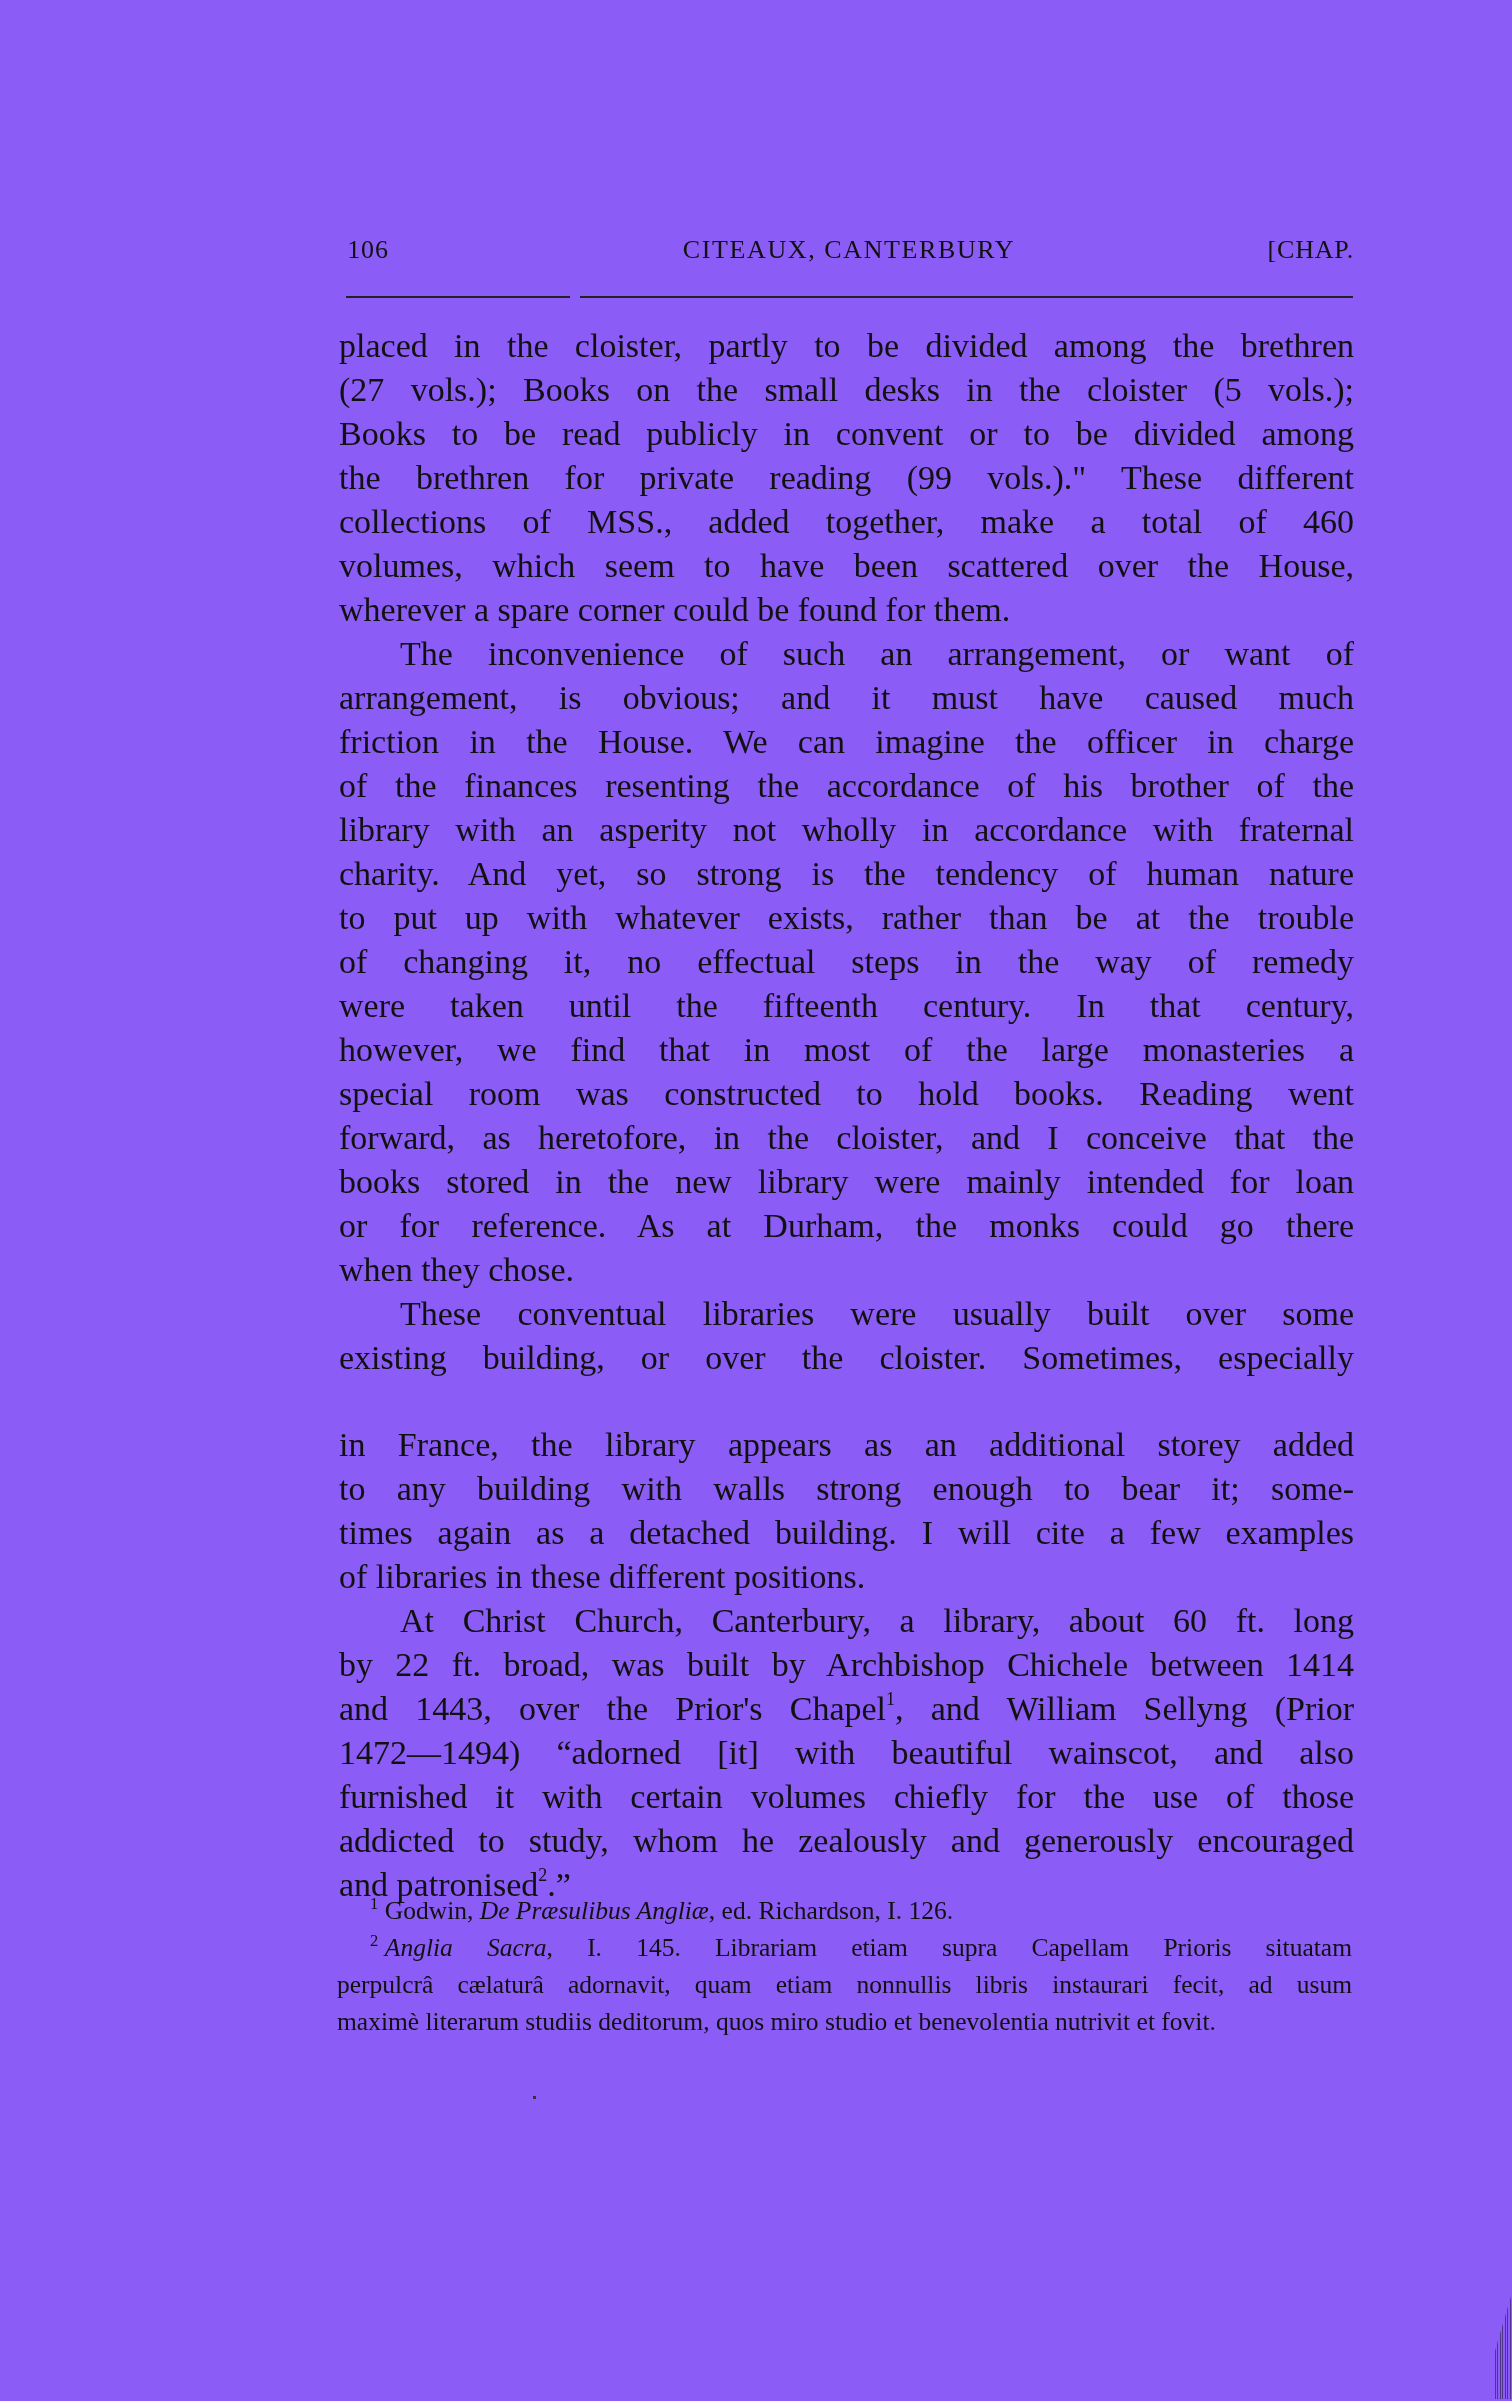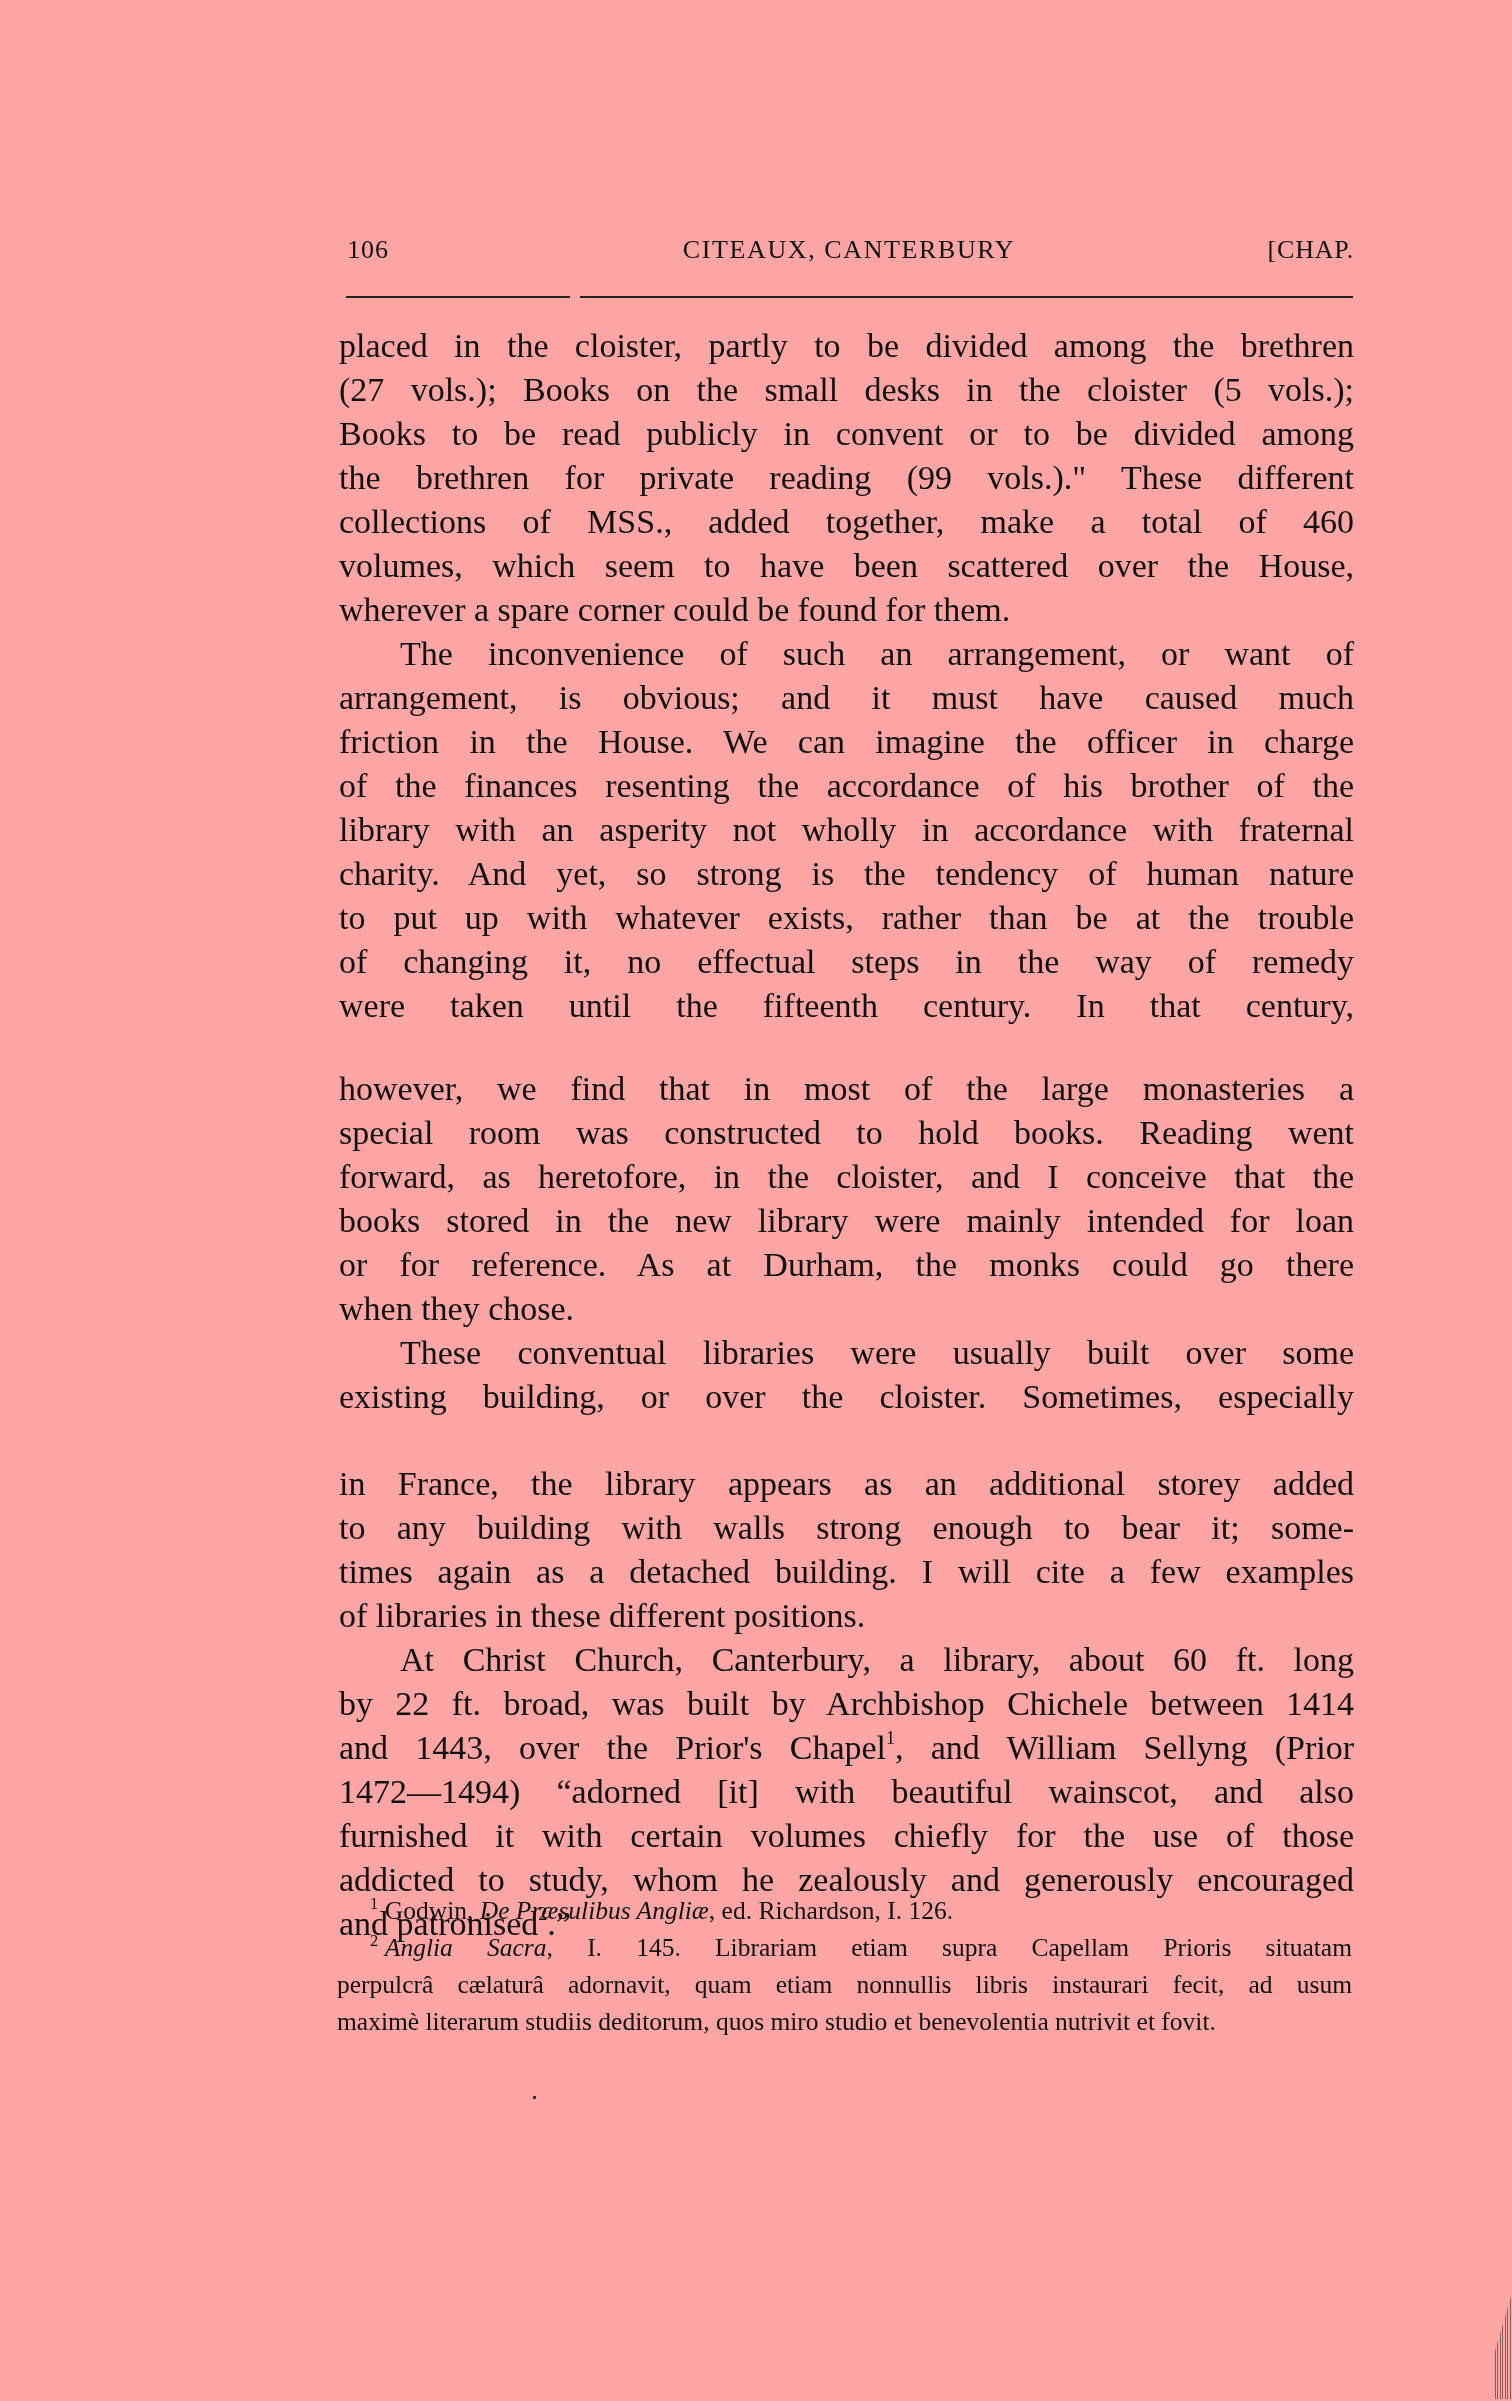--- a/index.html
+++ b/index.html
@@ -1,17 +1,17 @@
 <!DOCTYPE html>
 <html style="font-size:13px"><head>
 <meta charset="utf-8">
 <style>
   html, body { margin: 0; padding: 0; background: #ffffff; }
   body { width: 1512px; height: 2401px; position: relative; overflow: hidden; color: #111111; font-family: "Liberation Serif", "DejaVu Serif", serif; }
-  .page { position: absolute; left: 0; top: 0; width: 1512px; height: 2401px; background: #fca5a5; }
+  .page { position: absolute; left: 0; top: 0; width: 1512px; height: 2401px; background: #8b5cf6; }
 
   .running-head { position: absolute; left: 344px; width: 1010px; top: 232px; height: 36px; font-size: 26px; line-height: 36px; }
   .running-head .folio { position: absolute; left: 3.3px; top: 0; letter-spacing: 0.8px; }
   .running-head .title { position: absolute; left: 0; right: 0; text-align: center; top: 0; letter-spacing: 1.6px; font-variant: small-caps; }
   .running-head .chap { position: absolute; right: 0; top: 0; letter-spacing: 0.8px; }
 
   .head-rule { position: absolute; top: 296px; height: 1.6px; background: #222222; }
   .head-rule.r1 { left: 346px; width: 224px; }
   .head-rule.r2 { left: 580px; width: 773px; }
 
@@ -58,21 +58,21 @@
 
     <span class="line indent" style="white-space: normal; overflow: hidden;">The inconvenience of such an arrangement, or want of</span>
     <span class="line" style="white-space: normal; overflow: hidden;">arrangement, is obvious; and it must have caused much</span>
     <span class="line" style="white-space: normal; overflow: hidden;">friction in the House.  We can imagine the officer in charge</span>
     <span class="line" style="white-space: normal; overflow: hidden;">of the finances resenting the accordance of his brother of the</span>
     <span class="line" style="white-space: normal; overflow: hidden;">library with an asperity not wholly in accordance with fraternal</span>
     <span class="line" style="white-space: normal; overflow: hidden;">charity.  And yet, so strong is the tendency of human nature</span>
     <span class="line" style="white-space: normal; overflow: hidden;">to put up with whatever exists, rather than be at the trouble</span>
     <span class="line" style="white-space: normal; overflow: hidden;">of changing it, no effectual steps in the way of remedy</span>
     <span class="line" style="white-space: normal; overflow: hidden;">were taken until the fifteenth century.  In that century,</span>
-    <span class="line" style="white-space: normal; overflow: hidden; margin-top: 39px;">however, we find that in most of the large monasteries a</span>
+    <span class="line" style="white-space: normal; overflow: hidden;">however, we find that in most of the large monasteries a</span>
     <span class="line" style="white-space: normal; overflow: hidden;">special room was constructed to hold books.  Reading went</span>
     <span class="line" style="white-space: normal; overflow: hidden;">forward, as heretofore, in the cloister, and I conceive that the</span>
     <span class="line" style="white-space: normal; overflow: hidden;">books stored in the new library were mainly intended for loan</span>
     <span class="line" style="white-space: normal; overflow: hidden;">or for reference.  As at Durham, the monks could go there</span>
     <span class="line last">when they chose.</span>
 
     <span class="line indent" style="white-space: normal; overflow: hidden;">These conventual libraries were usually built over some</span>
     <span class="line" style="white-space: normal; overflow: hidden;">existing building, or over the cloister.  Sometimes, especially</span>
     <span class="line" style="white-space: normal; overflow: hidden; margin-top: 43px;">in France, the library appears as an additional storey added</span>
     <span class="line" style="white-space: normal; overflow: hidden;">to any building with walls strong enough to bear it; some-</span>

